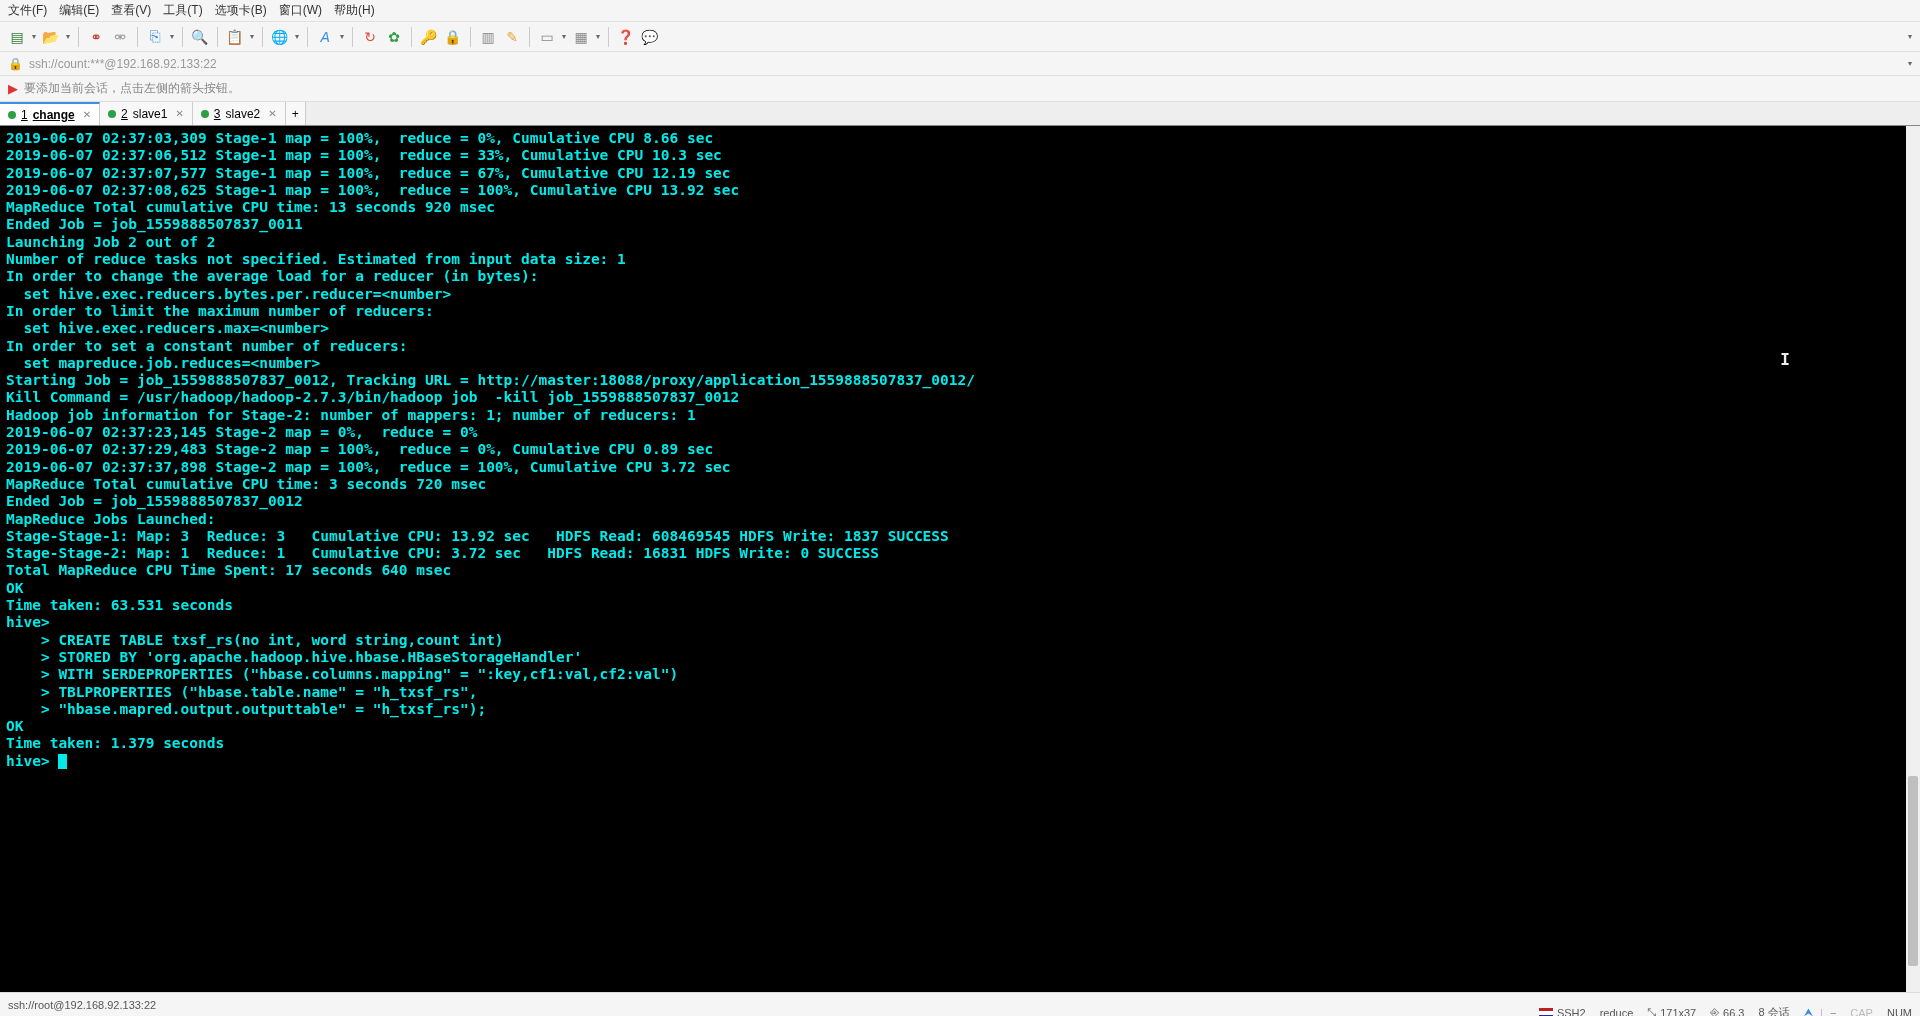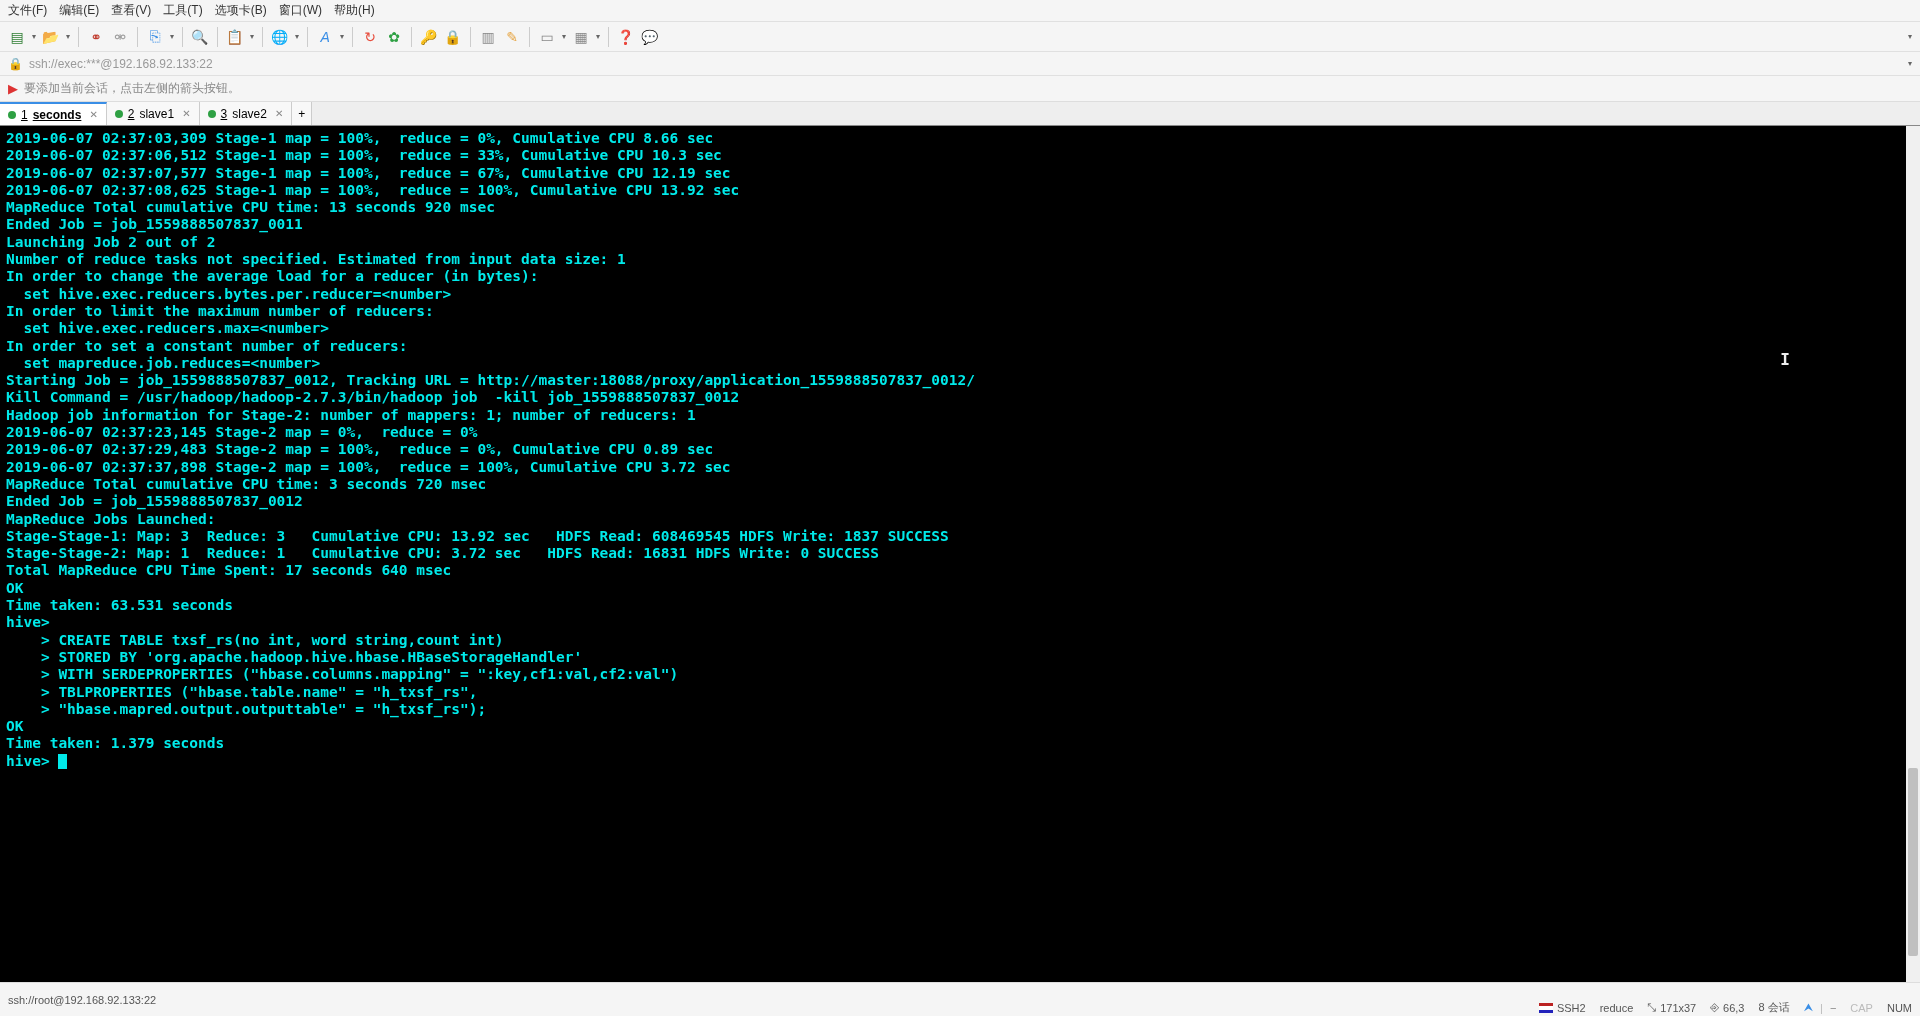--- a/index.html
+++ b/index.html
@@ -116,21 +116,21 @@
 .scroll-thumb {
   position: absolute;
   left: 2px; right: 2px;
   top: 75%; height: 22%;
   background: #c0c0c0;
   border-radius: 2px;
 }
 .statusbar {
   background: #f5f5f5;
   border-top: 1px solid #ddd;
-  height: 34px;
+  height: 24px;
   display: flex;
   align-items: center;
   padding: 0 8px;
   font-size: 11px;
   color: #555;
 }
 .statusbar .left { flex: 1; }
 .statusbar .seg { margin-left: 14px; display: flex; align-items: center; gap: 4px; margin-top: 16px; }
 .statusbar .pipe { color: #bbb; margin: 0 3px; }
 .flag { display: inline-block; width: 14px; height: 10px; background: linear-gradient(#b22 33%, #fff 33%, #fff 66%, #22b 66%); }
@@ -189,35 +189,35 @@
     <span class="drop">▾</span>
   <span class="toolbar-sep"></span>
   <span class="toolbar-icon" style="color:#3a8ee6">❓</span>
   <span class="toolbar-icon" style="color:#bbb">💬</span>
   <span style="flex:1"></span>
   <span class="drop">▾</span>
 </div>
 
 <div class="addressbar">
   <span class="lock">🔒</span>
-  <span>ssh://exec:***@192.168.92.133:22</span>
+  <span>ssh://count:***@192.168.92.133:22</span>
   <span style="flex:1"></span>
   <span class="drop">▾</span>
 </div>
 
 <div class="hintbar">
   <span style="color:#d33;font-size:13px">▶</span>
   <span>要添加当前会话，点击左侧的箭头按钮。</span>
 </div>
 
 <div class="tabbar">
   <div class="tab active">
     <span class="dot"></span>
     <span class="underline">1</span>
-    <span class="underline" style="font-weight:bold">seconds</span>
+    <span class="underline" style="font-weight:bold">change</span>
     <span class="close">✕</span>
   </div>
   <div class="tab">
     <span class="dot"></span>
     <span class="underline">2</span>
     <span>slave1</span>
     <span class="close">✕</span>
   </div>
   <div class="tab">
     <span class="dot"></span>

